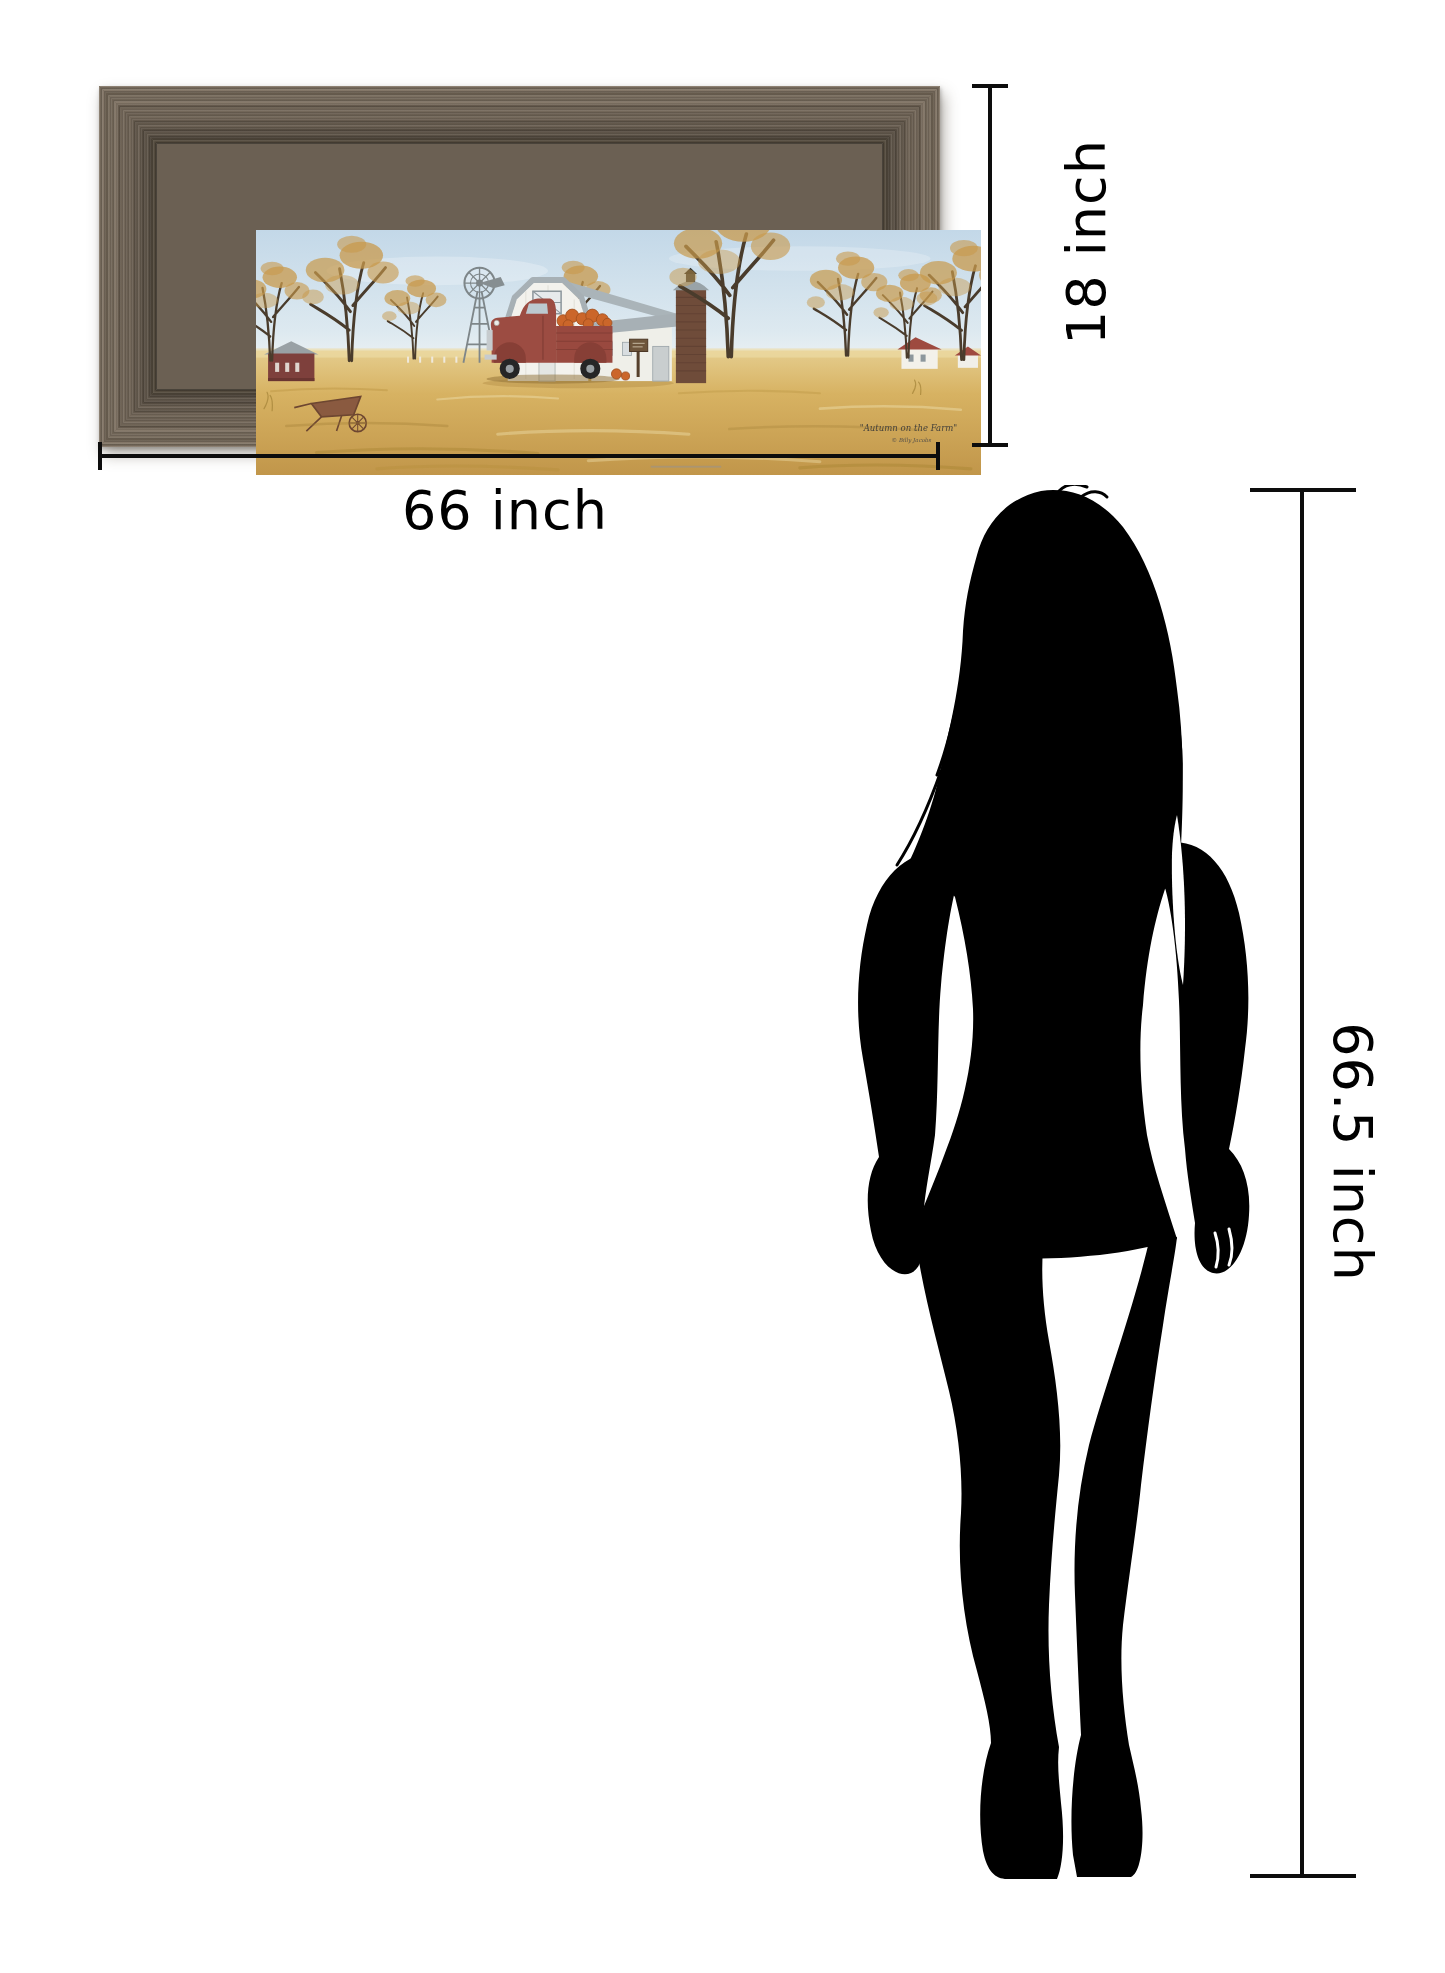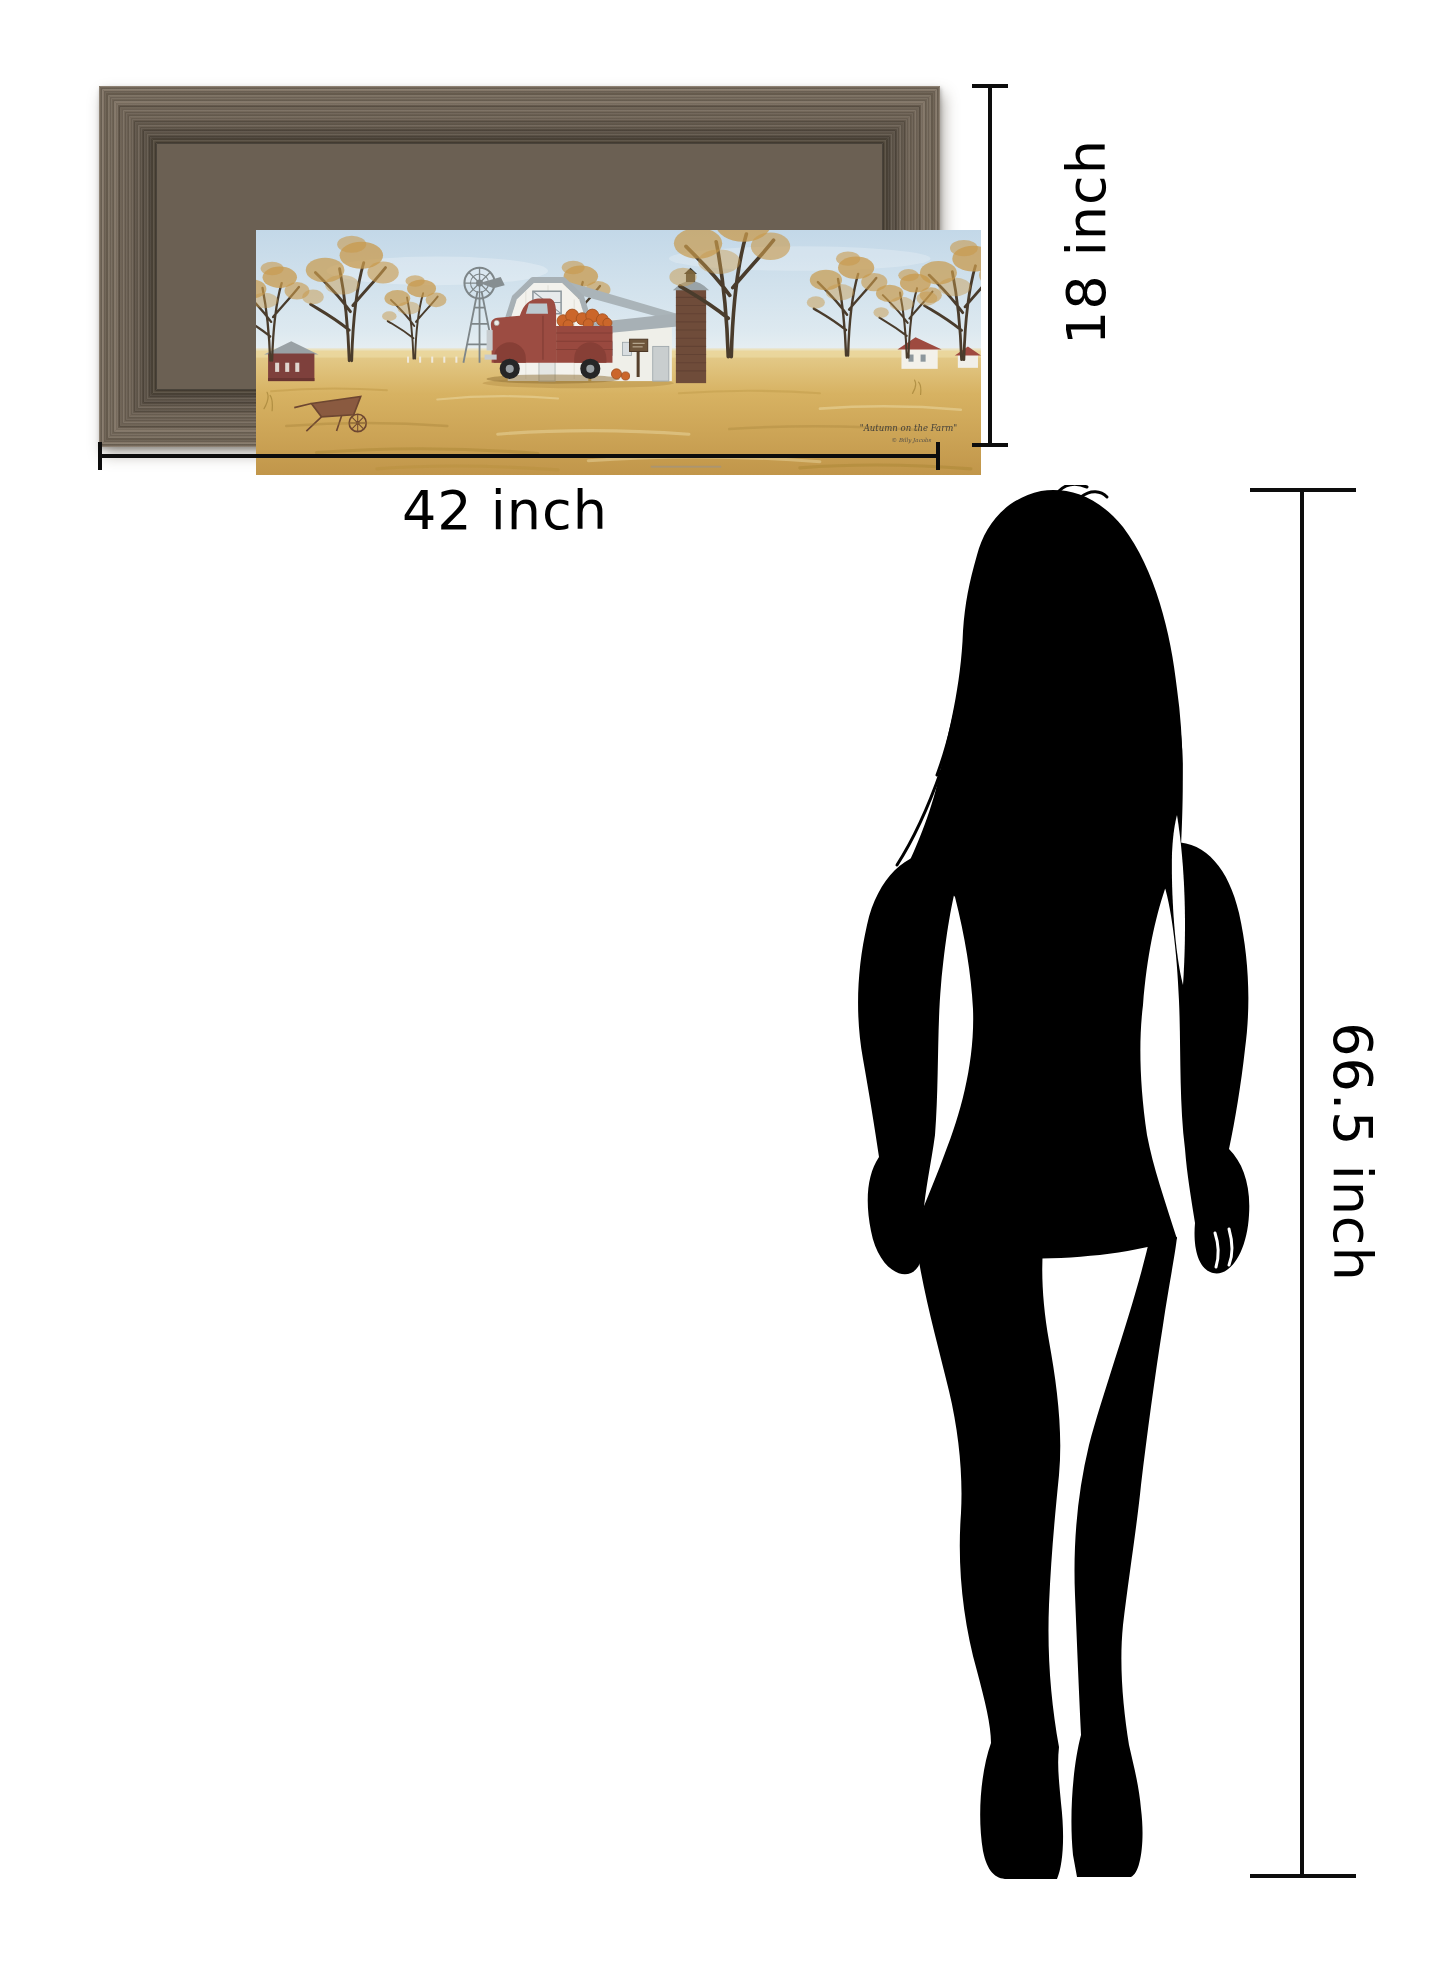--- a/index.html
+++ b/index.html
@@ -237,21 +237,21 @@
         <text x="648" y="197" text-anchor="middle" font-size="8.5" font-style="italic" font-family="'DejaVu Serif','Liberation Serif',serif" fill="#44403a">"Autumn on the Farm"</text>
         <text x="651" y="208" text-anchor="middle" font-size="5.5" font-style="italic" font-family="'DejaVu Serif','Liberation Serif',serif" fill="#55504a">© Billy Jacobs</text>
         <rect x="392" y="231" width="70" height="1.8" fill="#9a938a" opacity="0.6"></rect>
       </svg>
     </div>
   </div>
 
   <div class="dim-line" style="left:100px;top:454px;width:840px;height:4px;"></div>
   <div class="dim-line" style="left:98px;top:442px;width:4px;height:28px;"></div>
   <div class="dim-line" style="left:936px;top:442px;width:4px;height:28px;"></div>
-  <div class="dim-label" style="left:505px;top:510px;">42 inch</div>
+  <div class="dim-label" style="left:505px;top:510px;">66 inch</div>
 
   <div class="dim-line" style="left:988px;top:86px;width:4px;height:361px;"></div>
   <div class="dim-line" style="left:972px;top:84px;width:36px;height:4px;"></div>
   <div class="dim-line" style="left:972px;top:443px;width:36px;height:4px;"></div>
   <div class="dim-label rot-ccw" style="left:1086px;top:242px;">18 inch</div>
 
   <div class="dim-line" style="left:1300px;top:490px;width:4px;height:1388px;"></div>
   <div class="dim-line" style="left:1250px;top:488px;width:106px;height:4px;"></div>
   <div class="dim-line" style="left:1250px;top:1874px;width:106px;height:4px;"></div>
   <div class="dim-label rot-cw" style="left:1352px;top:1152px;">66.5 inch</div>

